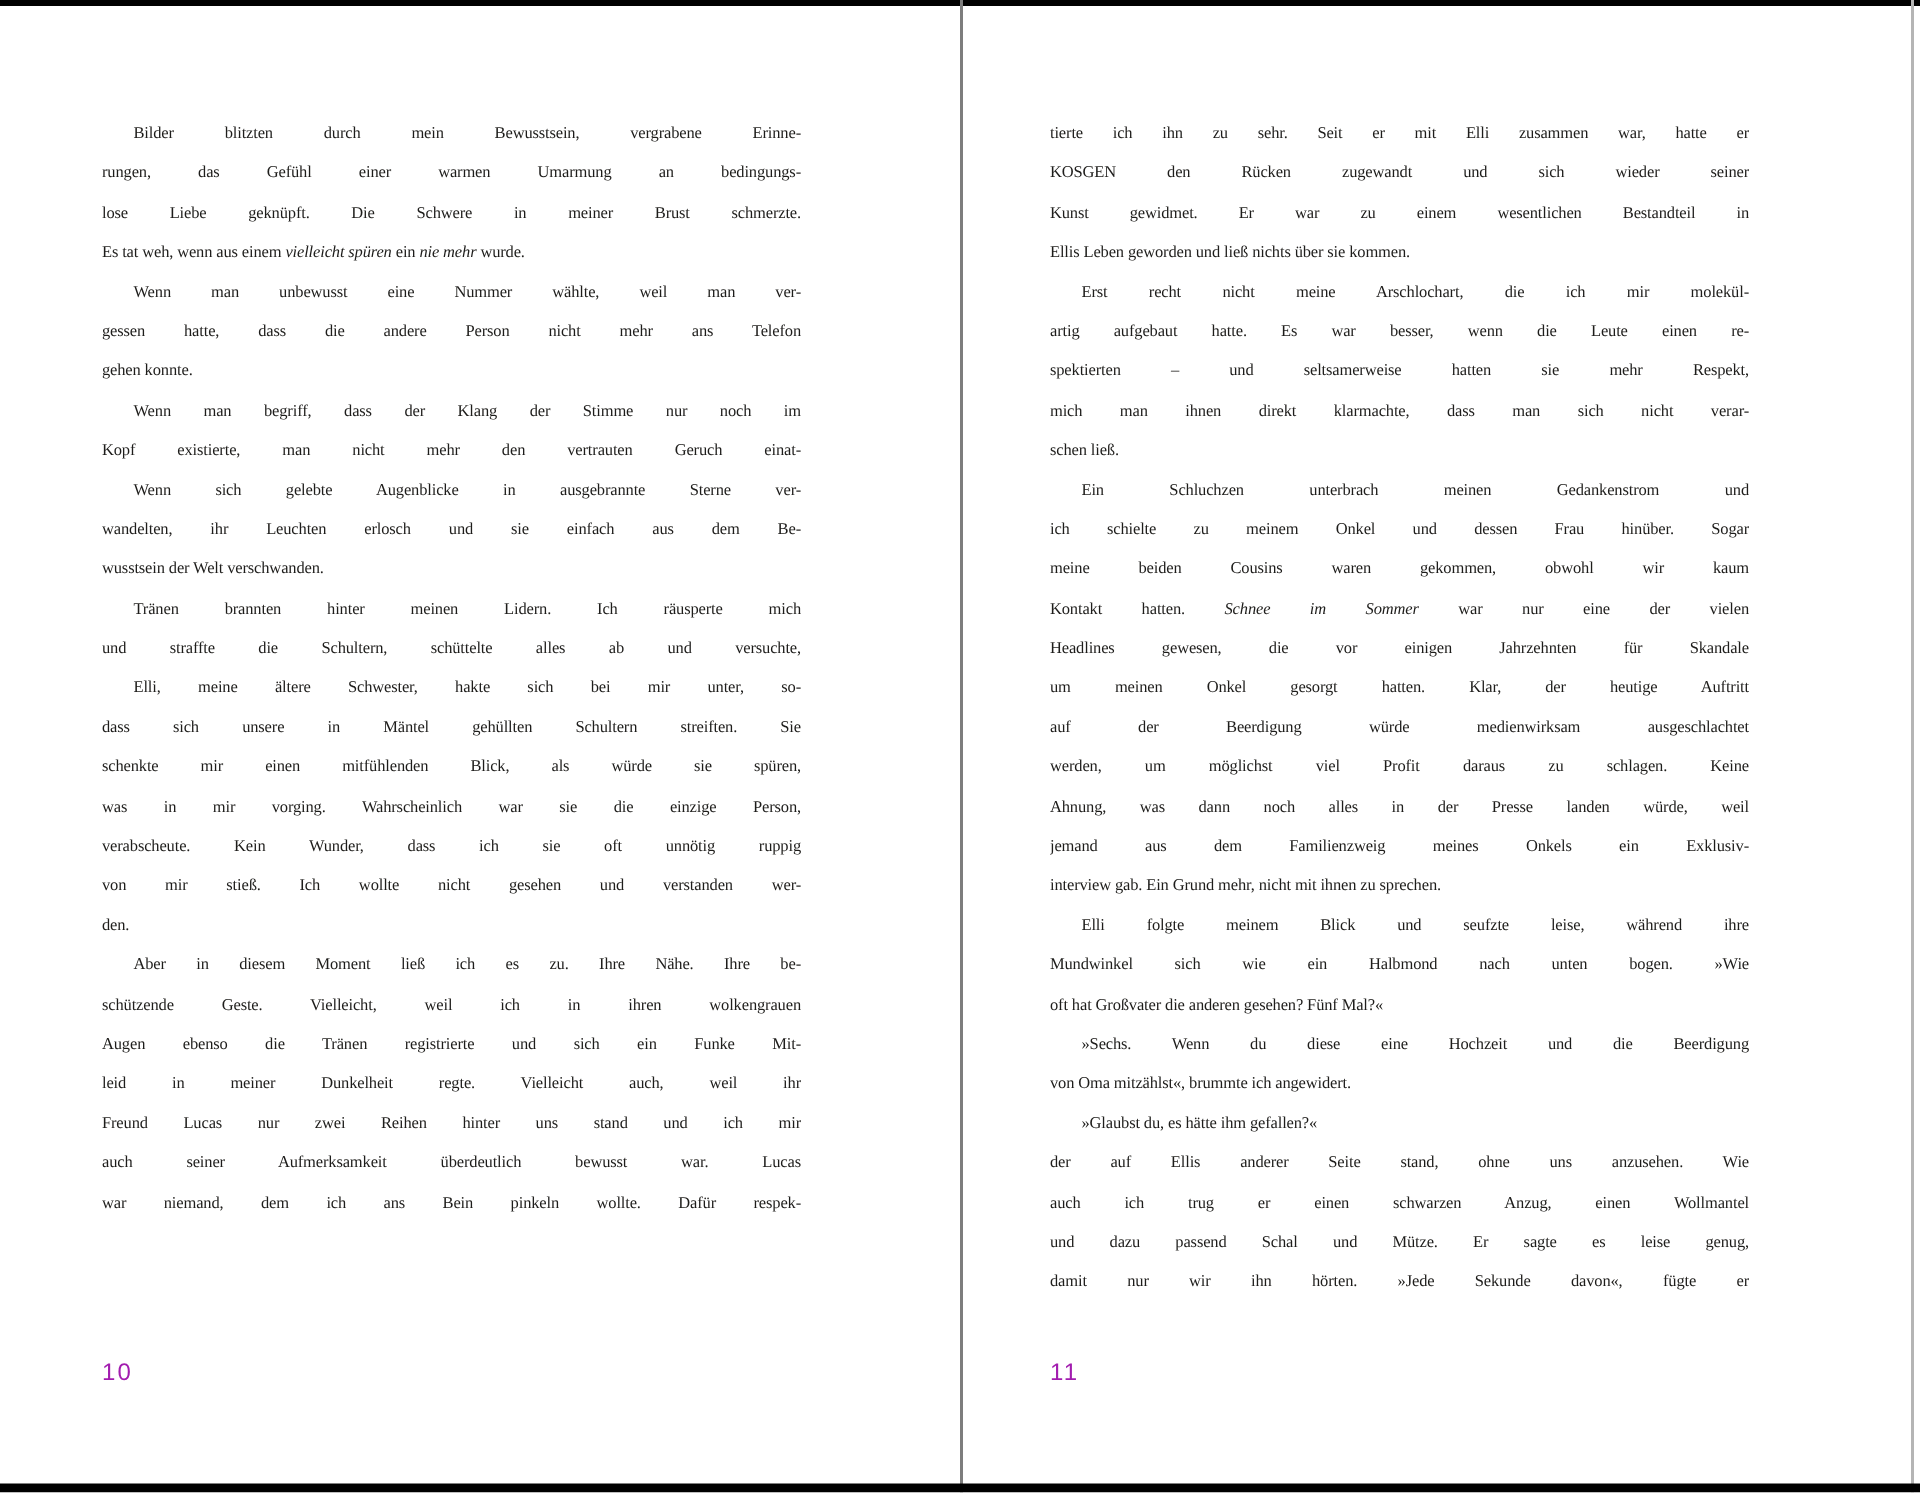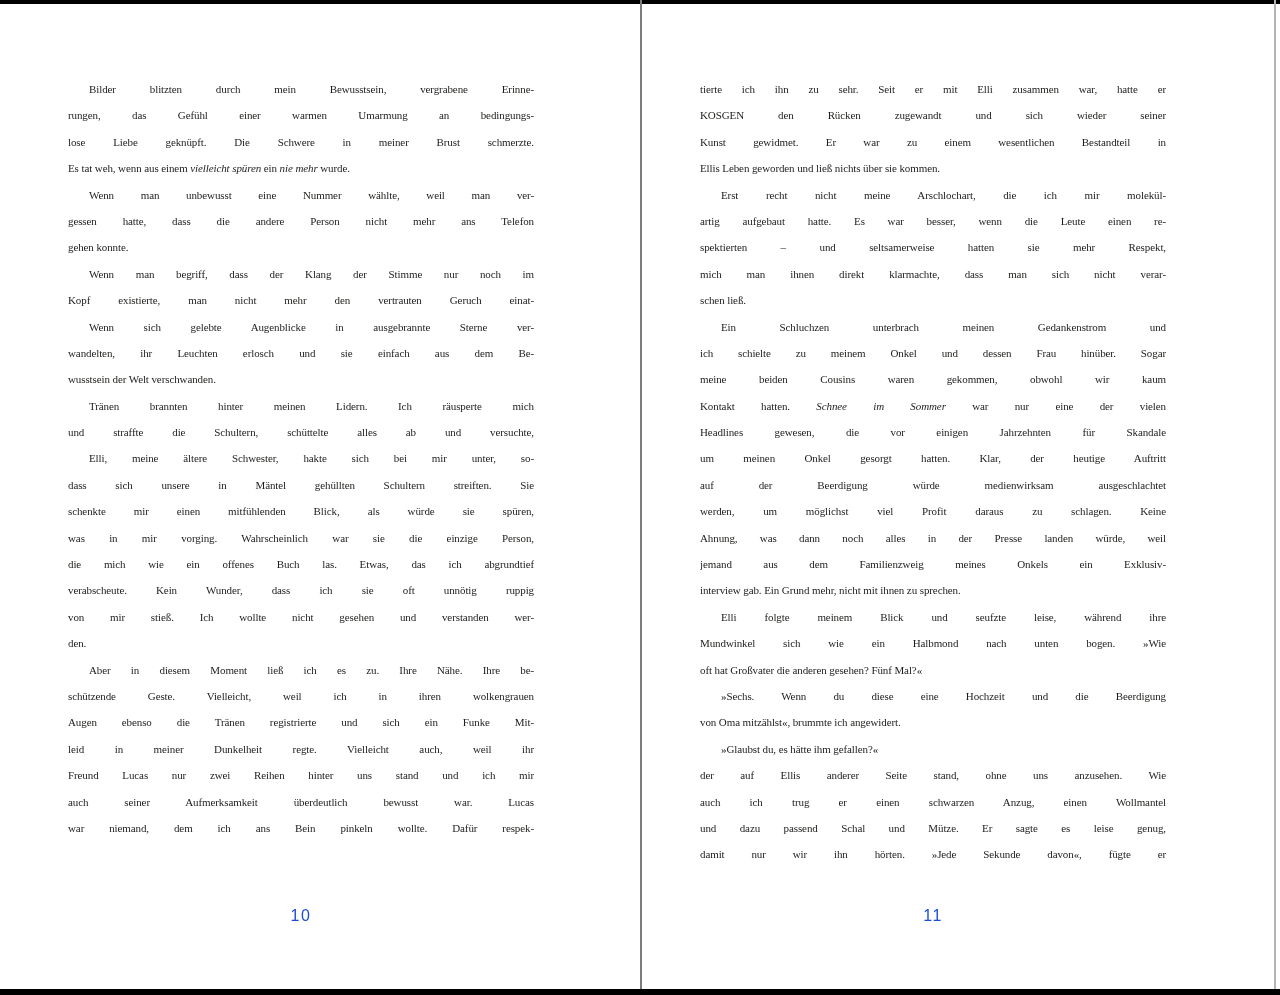--- a/index.html
+++ b/index.html
@@ -49,26 +49,26 @@
     text-align: justify;
     text-align-last: justify;
     height: 26.4px;
     overflow: hidden;
   }
   .line.end { text-align-last: left; }
   .line.indent { text-indent: 21px; }
   .page-number {
     position: absolute;
     top: 831px; left: 0; right: 0;
-    text-align: center;
+    text-align: left;
     font-family: "Liberation Sans", sans-serif;
     font-size: 16px;
     font-weight: 400;
     letter-spacing: 1.5px;
-    color: #1d4ed8;
+    color: #a21caf;
   }
 </style>
 </head>
 <body>
 
 <div class="spread">
 
   <div class="bar top"></div>
 
   <div class="page left">
@@ -84,21 +84,20 @@
         <div class="line">Kopf existierte, man nicht mehr den vertrauten Geruch einat-</div>
         <div class="line indent">Wenn sich gelebte Augenblicke in ausgebrannte Sterne ver-</div>
         <div class="line">wandelten, ihr Leuchten erlosch und sie einfach aus dem Be-</div>
         <div class="line end">wusstsein der Welt verschwanden.</div>
         <div class="line indent">Tränen brannten hinter meinen Lidern. Ich räusperte mich</div>
         <div class="line">und straffte die Schultern, schüttelte alles ab und versuchte,</div>
         <div class="line indent">Elli, meine ältere Schwester, hakte sich bei mir unter, so-</div>
         <div class="line">dass sich unsere in Mäntel gehüllten Schultern streiften. Sie</div>
         <div class="line">schenkte mir einen mitfühlenden Blick, als würde sie spüren,</div>
         <div class="line">was in mir vorging. Wahrscheinlich war sie die einzige Person,</div>
-        <div class="line">die mich wie ein offenes Buch las. Etwas, das ich abgrundtief</div>
         <div class="line">verabscheute. Kein Wunder, dass ich sie oft unnötig ruppig</div>
         <div class="line">von mir stieß. Ich wollte nicht gesehen und verstanden wer-</div>
         <div class="line end">den.</div>
         <div class="line indent">Aber in diesem Moment ließ ich es zu. Ihre Nähe. Ihre be-</div>
         <div class="line">schützende Geste. Vielleicht, weil ich in ihren wolkengrauen</div>
         <div class="line">Augen ebenso die Tränen registrierte und sich ein Funke Mit-</div>
         <div class="line">leid in meiner Dunkelheit regte. Vielleicht auch, weil ihr</div>
         <div class="line">Freund Lucas nur zwei Reihen hinter uns stand und ich mir</div>
         <div class="line">auch seiner Aufmerksamkeit überdeutlich bewusst war. Lucas</div>
         <div class="line">war niemand, dem ich ans Bein pinkeln wollte. Dafür respek-</div>

